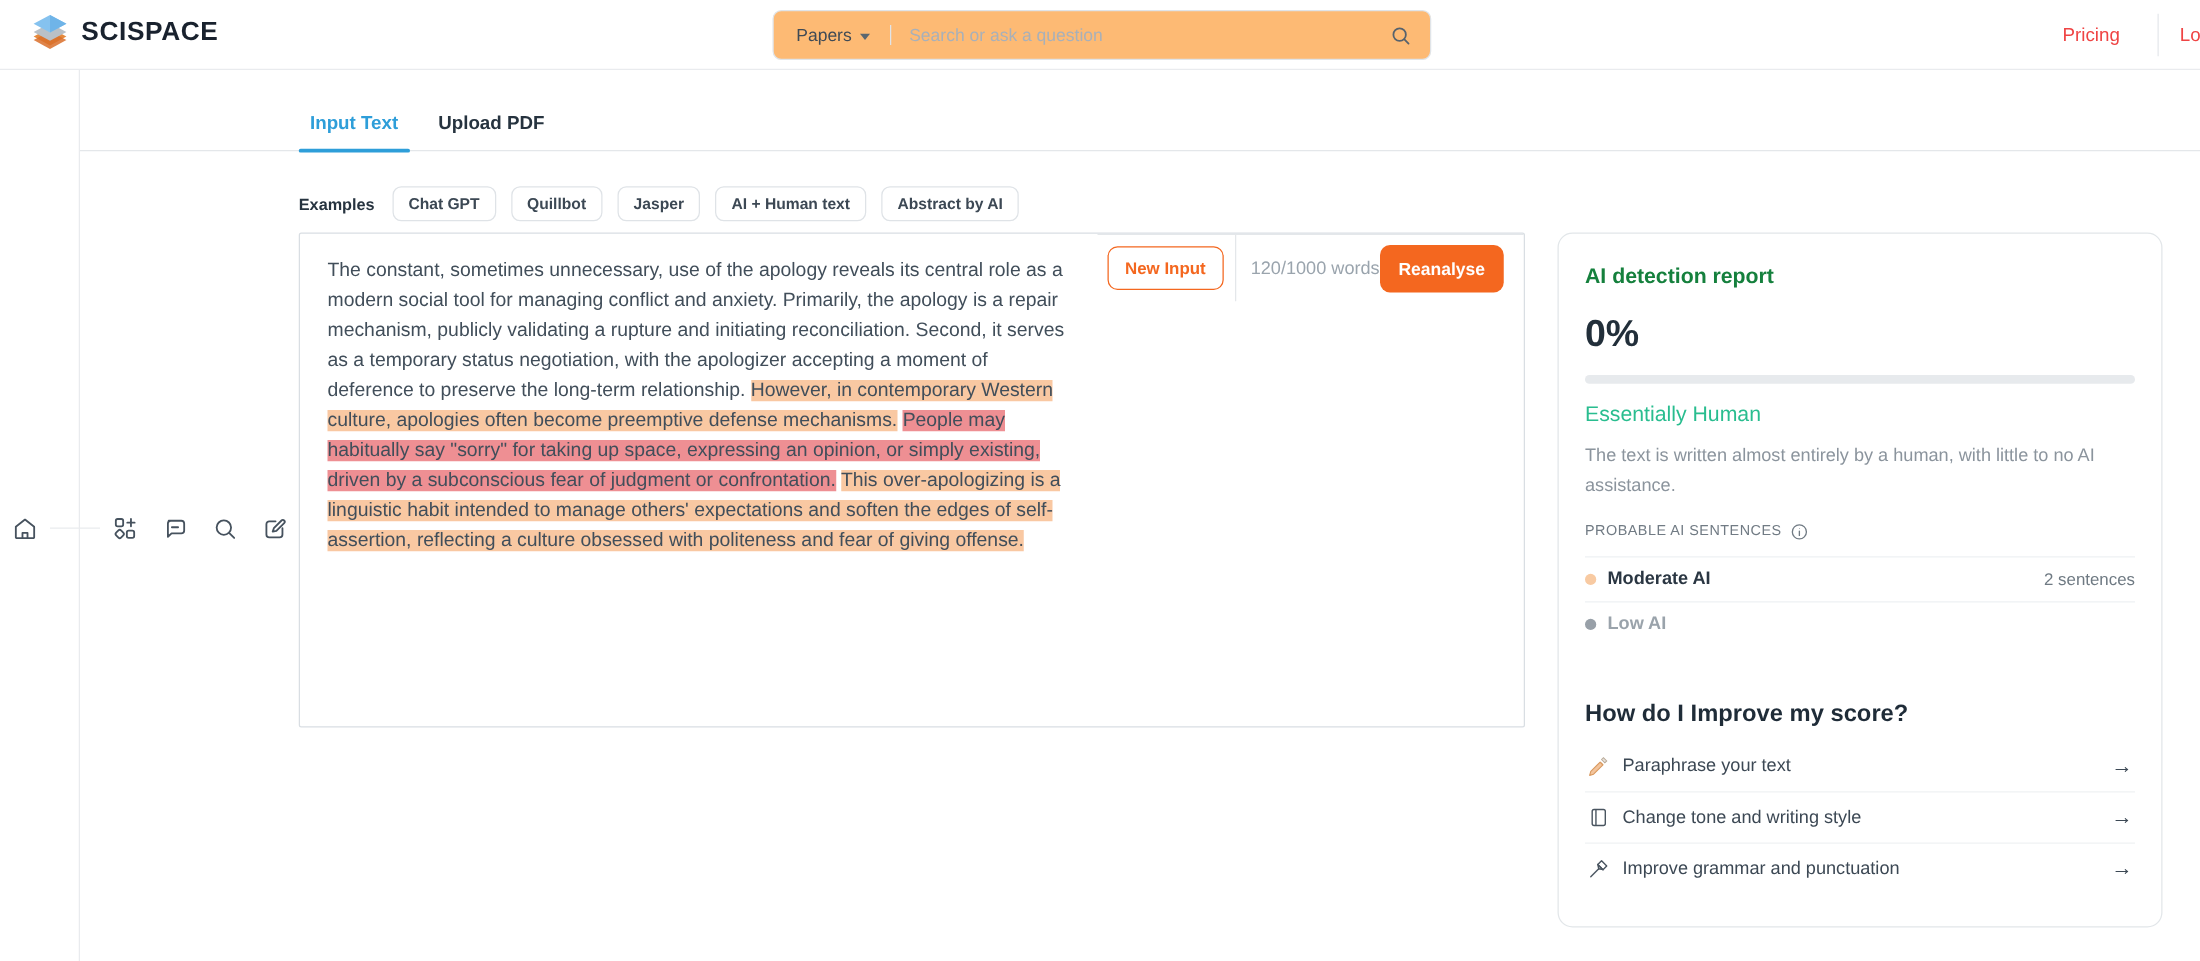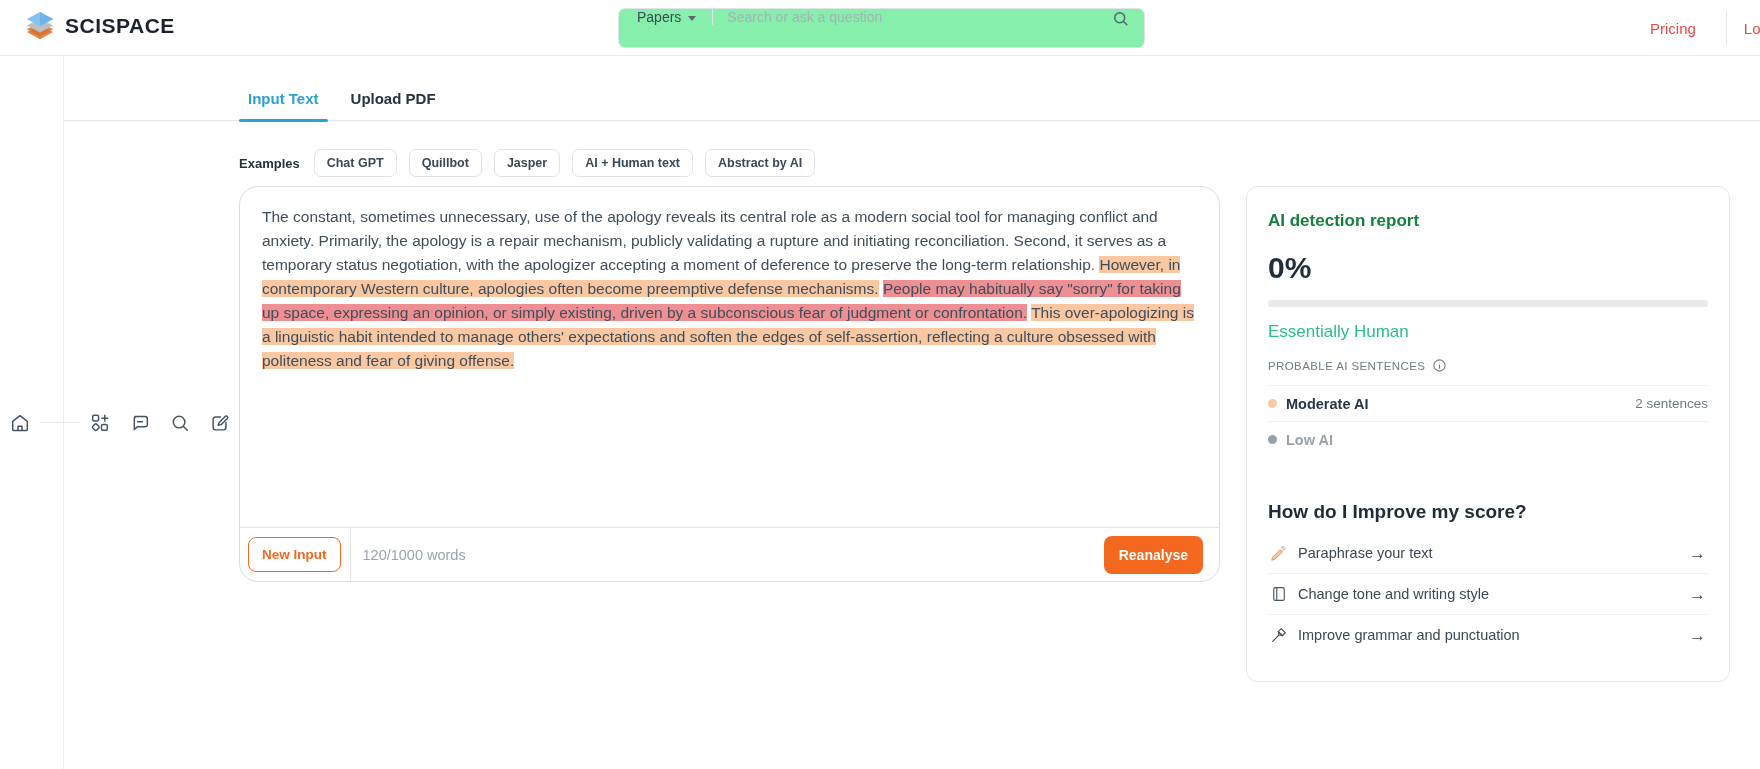--- a/index.html
+++ b/index.html
@@ -5,21 +5,21 @@
   * { margin:0; padding:0; box-sizing:border-box; }
   html,body { width:1760px; height:769px; overflow:hidden; background:#fff;
     font-family:"Liberation Sans", sans-serif; color:#414e5a; }
   .app { position:relative; width:1760px; height:769px; }
 
   
   .header { position:relative; height:56px; border-bottom:1px solid #e9ebee; background:#fff; z-index:5; }
   .brand { position:absolute; left:25px; top:10px; display:flex; align-items:center; gap:10px; }
   .brand-text { font-size:21px; font-weight:800; letter-spacing:.5px; color:#19222e; }
   .searchbar { position:absolute; left:618px; top:8px; width:527px; height:40px;
-    border:1px solid #e0e4e8; border-radius:7px; background:#86efac; display:flex; align-items:flex-start; }
+    border:1px solid #e0e4e8; border-radius:7px; background:#fdba74; display:flex; align-items:center; }
   .scope { display:flex; align-items:center; gap:7px; padding:0 16px 0 18px;
     border-right:1px solid #e0e4e8; font-size:14px; color:#3f4a55; cursor:pointer; }
   .caret { width:0; height:0; border-left:4.5px solid transparent; border-right:4.5px solid transparent;
     border-top:5.5px solid #5b6770; margin-top:2px; }
   .search-input { flex:1; border:0; outline:0; background:transparent; padding:0 14px;
     font-size:14px; color:#3f4a55; font-family:"Liberation Sans", sans-serif; }
   .search-input::placeholder { color:#a8b0b9; }
   .search-btn { display:flex; align-items:center; padding:0 14px; cursor:pointer; color:#56626d; }
   .nav { position:absolute; left:1650px; top:0; height:56px; display:flex; align-items:center; }
   .nav-link { font-size:15px; color:#ef4444; cursor:pointer; white-space:nowrap; }
@@ -44,22 +44,22 @@
     background:#2e9ed9; border-radius:2px; }
 
   
   .examples-row { padding-left:175px; margin-top:28px; display:flex; align-items:center; gap:12px; }
   .examples-label { font-size:13px; font-weight:700; color:#26333f; margin-right:2px; }
   .chip { border:1px solid #dfe3e7; border-radius:7px; padding:6px 12px; font-size:12.5px;
     font-weight:600; color:#3c4854; cursor:pointer; background:#fff; white-space:nowrap; }
 
   
   .work-row { display:flex; align-items:flex-start; padding-left:175px; margin-top:9px; }
-  .editor { width:981px; height:396px; border:1px solid #d9dee3; border-radius:19px;
-    display:flex; flex-direction:column; background:#fff; }
+  .editor { width:981px; height:396px; border:1px solid #d9dee3; border-radius:2px;
+    display:flex; flex-direction:row; background:#fff; }
   .editor-text { flex:1; padding:18px 22px; font-size:15.5px; line-height:24px; color:#414e5a;
     overflow:hidden; cursor:text; }
   .seg-moderate { background:#f9c8a2; }
   .seg-high { background:#ee8f93; }
   .editor-footer { border-top:1px solid #e4e7ea; height:54px; display:flex; align-items:center;
     padding:0 16px 0 8px; }
   .new-input-btn { margin-left:0; border:1px solid #f4671f; color:#f4671f; background:#fff;
     font-size:13.5px; font-weight:700; border-radius:8px; padding:9px 13px; cursor:pointer;
     font-family:"Liberation Sans", sans-serif; }
   .footer-sep { width:1px; align-self:stretch; background:#e4e7ea; margin-left:9px; }
@@ -283,20 +283,21 @@
           </div>
         </div>
 
         <div class="report">
           <div class="report-title">AI detection report</div>
           <div class="score">0%</div>
           <div class="score-track">
             <div class="score-fill" style="width: 0%;"></div>
           </div>
           <div class="verdict">Essentially Human</div>
+          <div class="report-desc">The text is written almost entirely by a human, with little to no AI assistance.</div>
 
           <div class="probable">
             <span>PROBABLE AI SENTENCES</span>
             <span>
               <svg width="15" height="15" viewBox="0 0 24 24" fill="none" stroke="#717b84" stroke-width="1.7" stroke-linecap="round">
                   <circle cx="12" cy="12" r="9"></circle>
                   <path d="M12 11 v5.5"></path>
                   <circle cx="12" cy="7.6" r="0.6" fill="#717b84" stroke="none"></circle>
                 </svg>
             </span>

